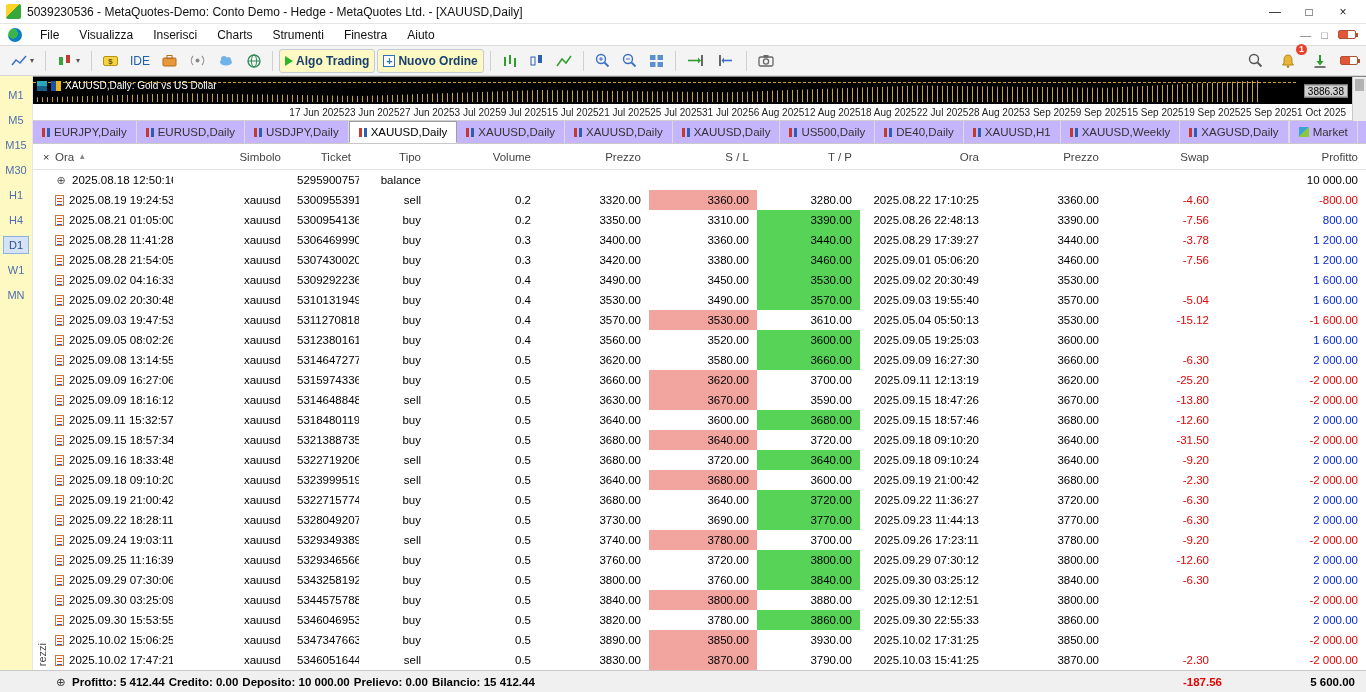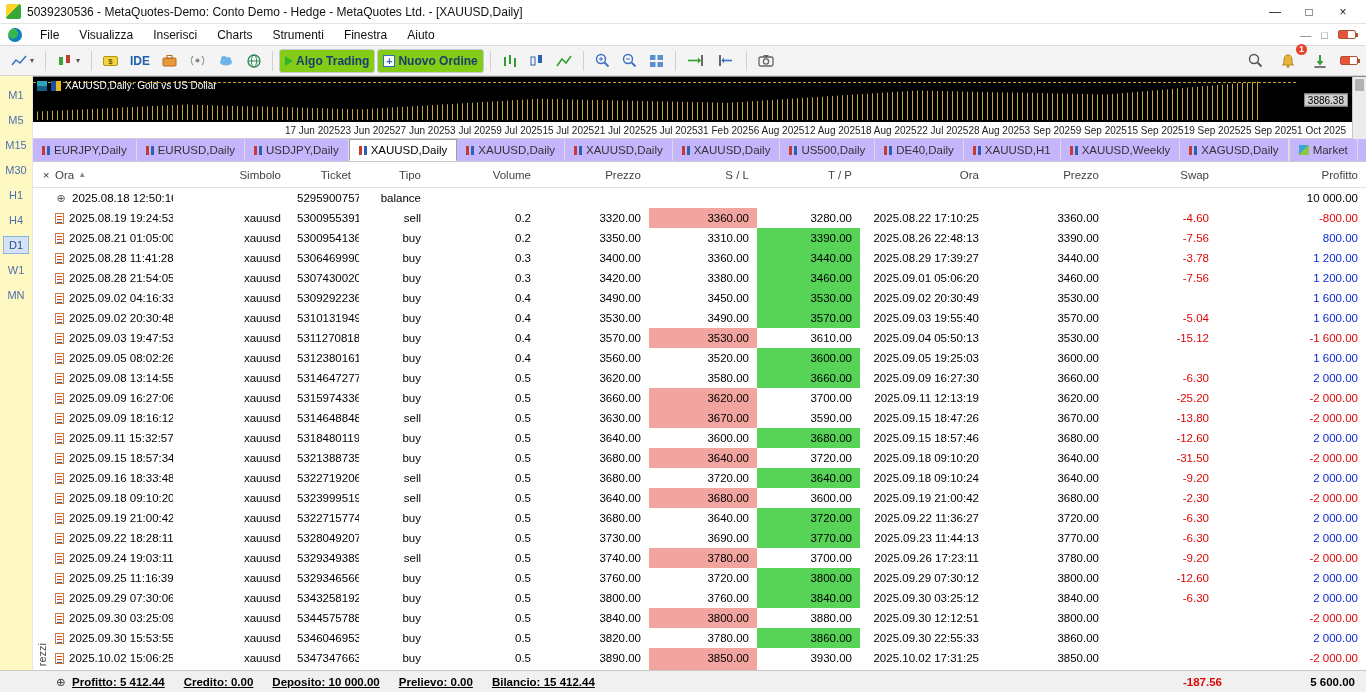--- a/index.html
+++ b/index.html
@@ -24,37 +24,37 @@
   .mdi-controls { margin-left:auto; display:flex; align-items:center; gap:10px; color:#777; font-size:11px; padding-right:4px; }
   .battery { width:18px; height:9px; border:1px solid #b05030; border-radius:2px; position:relative; background:linear-gradient(90deg,#e25537 0 55%,#fff 55%); }
   .battery::after { content:""; position:absolute; right:-3px; top:2px; width:2px; height:4px; background:#b05030; }
 
   
   .toolbar { height:30px; background:#f4f4f4; border-bottom:1px solid #d7d7d7; display:flex; align-items:center; padding:0 6px; gap:2px; flex:0 0 auto; }
   .tbtn { height:24px; display:flex; align-items:center; gap:3px; padding:0 5px; border-radius:3px; cursor:default; }
   .tbtn svg { display:block; }
   .caret { font-size:8px; color:#555; }
   .tsep { width:1px; height:20px; background:#d0d0d0; margin:0 4px; }
-  .tbtn-label { border:1px solid #c3ccd6; background:#84cc16; color:#16406e; font-weight:bold; }
+  .tbtn-label { border:1px solid #c3ccd6; background:#fef9c3; color:#16406e; font-weight:bold; }
   .play-tri { width:0; height:0; border-left:8px solid #2db52d; border-top:5px solid transparent; border-bottom:5px solid transparent; }
   .new-order-ico { width:12px; height:12px; border:1px solid #2f6fc2; color:#2f6fc2; font-size:11px; line-height:10px; text-align:center; font-weight:bold; background:#fff; }
-  .ide-text { color:#1f5fae; font-weight:bold; font-size:12px; }
+  .ide-text { color:#1f5fae; font-weight:normal; font-size:12px; }
   .toolbar-right { margin-left:auto; display:flex; align-items:center; gap:8px; padding-right:2px; }
   .bell-wrap { position:relative; }
   .badge { position:absolute; top:-5px; right:-7px; background:#e8402a; color:#fff; border-radius:7px; font-size:9px; line-height:11px; padding:0 3px; font-weight:bold; }
 
   
   .workspace { flex:1 1 auto; display:flex; min-height:0; }
   .tf-sidebar { width:33px; background:#fef9c3; border-right:1px solid #e6e6e6; display:flex; flex-direction:column; align-items:center; padding-top:10px; gap:7px; flex:0 0 auto; }
   .tf { width:26px; text-align:center; font-size:11px; color:#4f6fae; padding:2px 0; border:1px solid transparent; cursor:default; }
   .tf.active { background:#d4e3f6; border:1px solid #8fb2e0; color:#2c4e8d; }
   .main { flex:1 1 auto; display:flex; flex-direction:column; min-width:0; }
 
   
-  .chart-strip { height:46px; background:#000; position:relative; flex:0 0 auto; border-top:1px solid #888; }
+  .chart-strip { height:28px; background:#000; position:relative; flex:0 0 auto; border-top:1px solid #888; }
   .chart-label { position:absolute; left:4px; top:3px; display:flex; align-items:center; gap:4px; color:#fff; font-size:10px; z-index:3; }
   .cl-ico1 { width:10px; height:10px; background:linear-gradient(180deg,#2aa7b8 0 50%,#155f88 50%); }
   .cl-ico2 { width:10px; height:10px; background:linear-gradient(90deg,#1b4fa0 0 50%,#e8b820 50%); }
   .candles { position:absolute; left:0; right:70px; top:2px; bottom:2px; opacity:.95;
     background:repeating-linear-gradient(90deg, transparent 0 4px, rgba(232,192,64,.9) 4px 5px);
     clip-path:polygon(0 80%,12% 62%,26% 74%,40% 48%,55% 58%,70% 28%,85% 38%,97% 6%,97% 100%,0 100%); }
   .bidline { position:absolute; left:0; right:70px; top:5px; border-top:1px dashed #c9a028; }
   .price-tag { position:absolute; right:18px; top:50%; transform:translateY(-50%); background:#cfcfcf; border:1px solid #8a8a8a; color:#000; font-size:10px; padding:0 3px; z-index:3; }
   .chart-sb { position:absolute; right:0; top:0; bottom:-17px; width:14px; background:#ececec; border-left:1px solid #c6c6c6; z-index:4; }
   .chart-sb .thumb { position:absolute; top:2px; left:2px; right:2px; height:12px; background:#b3b3b3; }
@@ -93,21 +93,21 @@
   .c.pos { color:#0a2ad6; }
   .c.flat { color:#000; }
   .ico-deal { width:9px; height:11px; flex:0 0 auto; border:1px solid #c87838; background:
       linear-gradient(#fff,#fff); position:relative; }
   .ico-deal::before { content:""; position:absolute; left:1px; right:1px; top:2px; height:1px; background:#e04020; box-shadow:0 3px 0 #e04020, 0 6px 0 #3060c0; }
   .ico-balance { width:12px; flex:0 0 auto; color:#555; font-size:11px; line-height:12px; text-align:center; }
 
   
   .statusbar { height:22px; background:#f0f0f0; border-top:1px solid #c8c8c8; display:flex; align-items:center; padding-left:52px; position:relative; flex:0 0 auto; font-weight:bold; font-size:11.5px; }
   .sb-plus { position:absolute; left:56px; font-weight:normal; color:#444; }
-  .sb-items { display:flex; gap:19px; margin-left:20px;text-decoration:underline; }
+  .sb-items { display:flex; gap:4px; margin-left:20px; }
   .sb-swap { position:absolute; right:144px; color:#e00606; }
   .sb-profit { position:absolute; right:11px; color:#000; }
 
   
   .vtab { position:absolute; left:36px; bottom:26px; writing-mode:vertical-rl; transform:rotate(180deg); font-size:11px; color:#444; }
 </style>
 </head>
 <body>
 
 <div class="app">
@@ -321,21 +321,21 @@
 
       <div class="date-axis">
           <span class="axlbl">17 Jun 2025</span>
           <span class="axlbl">23 Jun 2025</span>
           <span class="axlbl">27 Jun 2025</span>
           <span class="axlbl">3 Jul 2025</span>
           <span class="axlbl">9 Jul 2025</span>
           <span class="axlbl">15 Jul 2025</span>
           <span class="axlbl">21 Jul 2025</span>
           <span class="axlbl">25 Jul 2025</span>
-          <span class="axlbl">31 Feb 2025</span>
+          <span class="axlbl">31 Jul 2025</span>
           <span class="axlbl">6 Aug 2025</span>
           <span class="axlbl">12 Aug 2025</span>
           <span class="axlbl">18 Aug 2025</span>
           <span class="axlbl">22 Jul 2025</span>
           <span class="axlbl">28 Aug 2025</span>
           <span class="axlbl">3 Sep 2025</span>
           <span class="axlbl">9 Sep 2025</span>
           <span class="axlbl">15 Sep 2025</span>
           <span class="axlbl">19 Sep 2025</span>
           <span class="axlbl">25 Sep 2025</span>
@@ -555,21 +555,21 @@
                 <span class="ico-deal"></span>
                 <span>2025.09.03 19:47:53</span>
               </div>
               <div class="c">xauusd</div>
               <div class="c">53112708180</div>
               <div class="c">buy</div>
               <div class="c">0.4</div>
               <div class="c">3570.00</div>
               <div class="c hit-sl">3530.00</div>
               <div class="c">3610.00</div>
-              <div class="c">2025.09.04 05:50:13</div>
+              <div class="c">2025.05.04 05:50:13</div>
               <div class="c">3530.00</div>
               <div class="c neg">-15.12</div>
               <div class="c neg">-1 600.00</div>
             </div>
             <div class="trow">
               <div class="c gutter"></div>
               <div class="c left ora">
                 <span class="ico-deal"></span>
                 <span>2025.09.05 08:02:26</span>
               </div>

